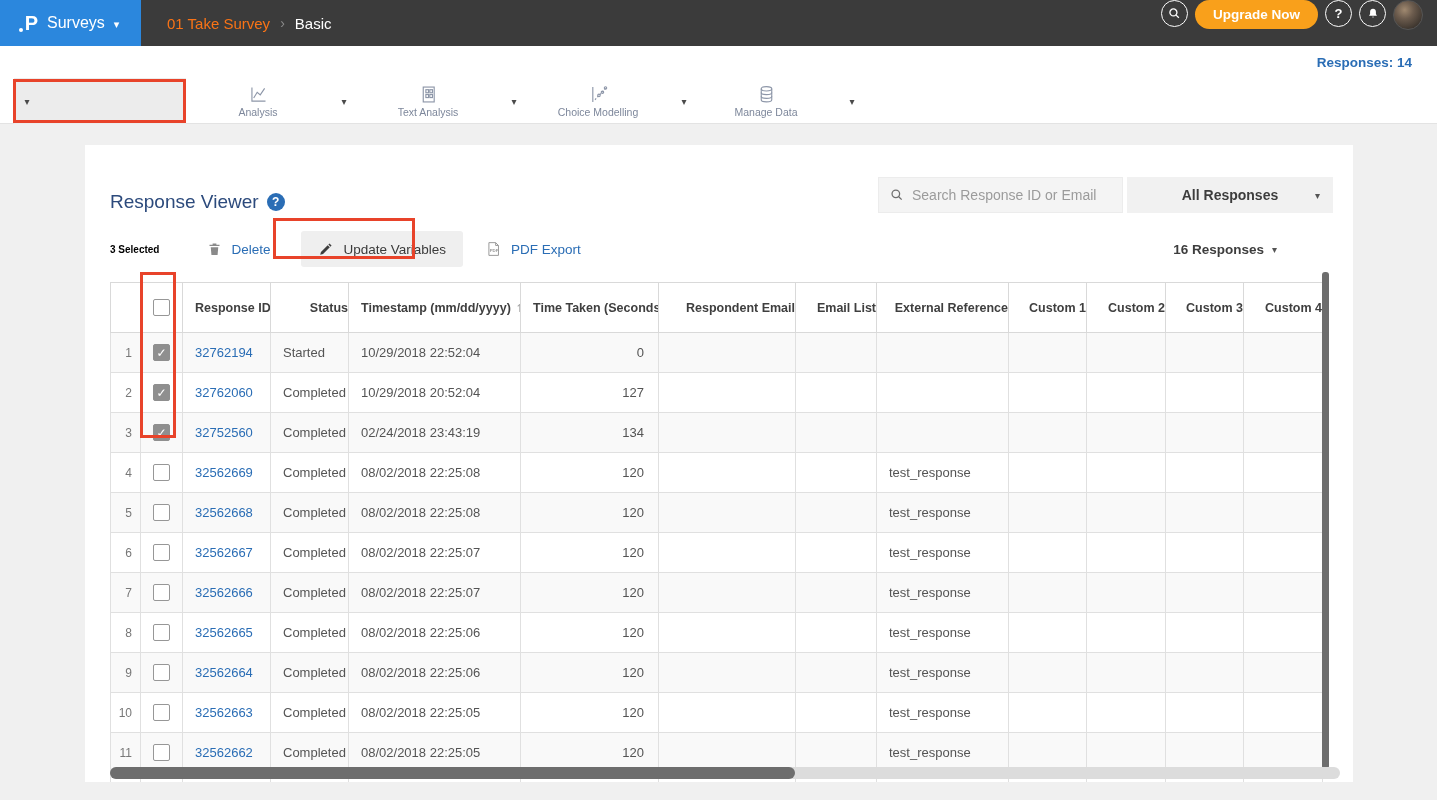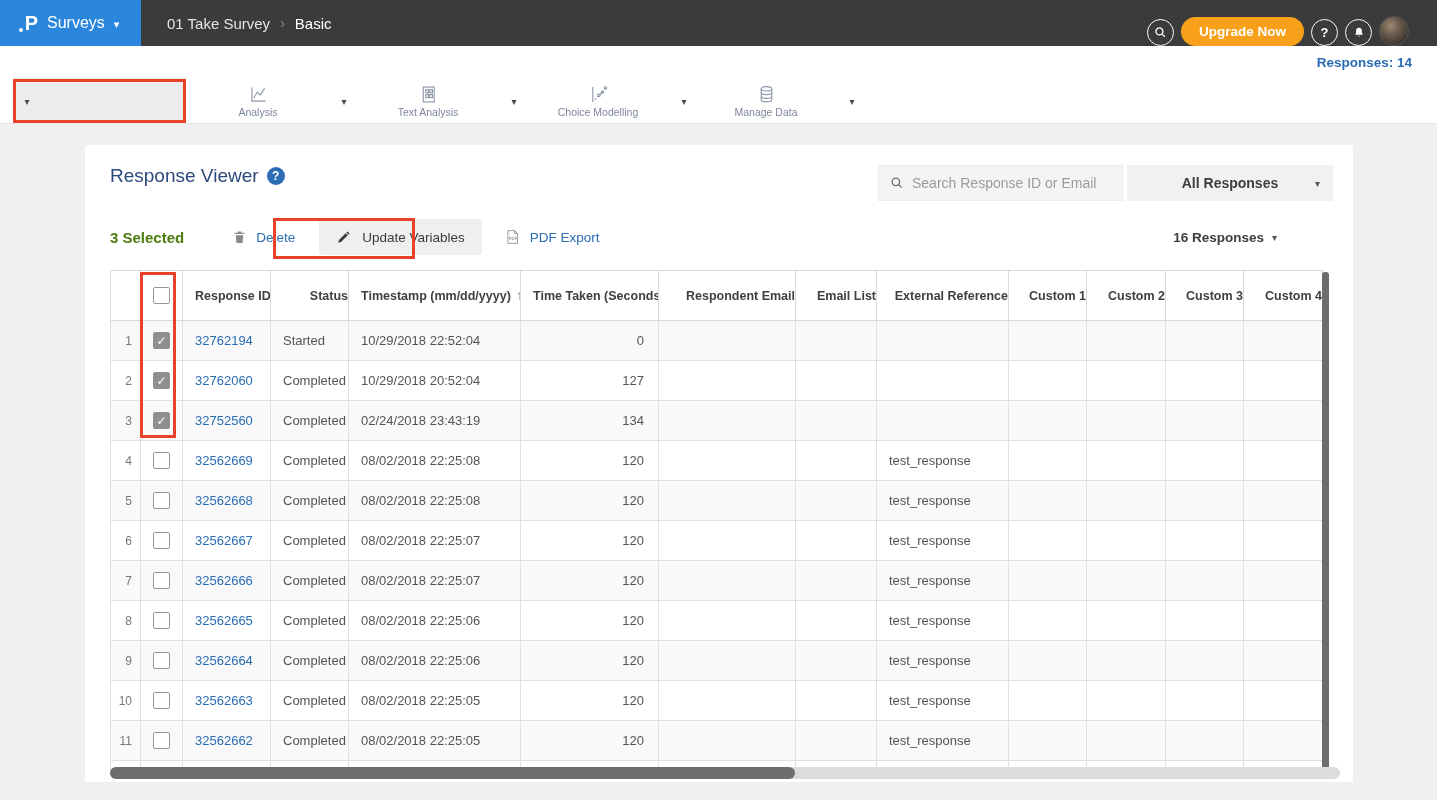--- a/index.html
+++ b/index.html
@@ -12,24 +12,24 @@
   body{font-family:"Liberation Sans",sans-serif;background:#f0f0f0;position:relative}
 
   
   .topbar{height:46px;background:var(--topbar-bg);display:flex;align-items:stretch}
   .logo-block{width:141px;background:var(--brand-blue);display:flex;align-items:center;justify-content:center;gap:9px;color:#fff;cursor:pointer}
   .logo-p{font-weight:bold;font-size:20px;position:relative;padding-left:3px}
   .logo-p::after{content:"";position:absolute;left:-3px;bottom:3px;width:4px;height:4px;background:#fff;border-radius:50%}
   .menu-label{font-size:16px}
   .tb-caret-glyph{font-size:11px;margin-top:2px}
   .breadcrumb{flex:1;display:flex;align-items:center;padding-left:26px;gap:10px;font-size:15px}
-  .bc-survey{color:#e5e5e5;cursor:pointer}
+  .bc-survey{color:#f97316;cursor:pointer}
   .bc-sep{color:#8a8a8a;font-size:14px}
   .bc-page{color:#fff}
-  .topbar-right{display:flex;align-items:flex-end;gap:7px;padding-right:28px}
+  .topbar-right{display:flex;align-items:flex-start;gap:7px;padding-right:14px}
   .circle-btn{width:27px;height:27px;border-radius:50%;border:1.6px solid #fdfdfd;display:flex;align-items:center;justify-content:center;color:#fff;font-size:13px;font-weight:bold;cursor:pointer;flex:0 0 auto}
   .circle-btn svg{width:13px;height:13px;stroke:#fff;fill:none;stroke-width:2.4}
   .upgrade-btn{height:29px;border-radius:15px;background:var(--accent-orange);color:#fff;font-weight:bold;font-size:13.5px;display:flex;align-items:center;padding:0 18px;cursor:pointer}
   .avatar{width:30px;height:30px;border-radius:50%;background:radial-gradient(circle at 38% 32%,#a08970 0%,#6b5b4d 35%,#23201d 100%);border:1px solid #555;cursor:pointer}
 
   
   .nav{height:32px;background:#fff;display:flex;align-items:center;padding:0 25px 0 17px}
   .nav-tabs{display:flex;height:100%}
   .nav-tab{margin-right:27px;font-size:13.5px;font-weight:bold;color:var(--nav-navy);display:flex;align-items:center;height:100%;border-bottom:2px solid transparent;padding:0 1px;cursor:pointer}
   .nav-tab.active{color:var(--active-tab-blue);border-bottom-color:var(--active-tab-blue)}
@@ -40,38 +40,38 @@
   .tb-item{position:absolute;top:0;height:46px;width:172px;display:flex;align-items:center;cursor:pointer}
   .tb-item.active{background:#ececec}
   .tb-main{flex:1;display:flex;flex-direction:column;align-items:center;justify-content:center;gap:1px;height:100%}
   .tb-main svg{width:21px;height:21px;stroke:#8d96a8;fill:none;stroke-width:1.3}
   .tb-label{font-size:10.5px;color:#7d879b}
   .tb-caret{width:26px;color:#4a4a4a;font-size:10px;text-align:center}
 
   
   .main{position:relative;height:676px;background:#f0f0f0}
   .card{position:absolute;left:85px;top:21px;width:1268px;height:637px;background:#fff}
-  .card-header{display:flex;align-items:flex-start;padding:20px 20px 0 25px}
+  .card-header{display:flex;align-items:flex-end;padding:32px 20px 0 25px}
   .page-title{font-size:19px;color:#2c4a7c;display:flex;align-items:center;gap:8px}
   .help-badge{width:18px;height:18px;border-radius:50%;background:var(--link-blue);color:#fff;font-size:12px;font-weight:bold;display:flex;align-items:center;justify-content:center;cursor:pointer}
   .header-right{margin-left:auto;display:flex;align-items:center;gap:4px}
   .search-box{width:245px;height:36px;background:#f4f4f4;border:1px solid #ececec;display:flex;align-items:center;padding:0 11px;gap:8px}
   .search-box svg{width:14px;height:14px;stroke:#6e6e6e;fill:none;stroke-width:2.2;flex:0 0 auto}
   .search-box input{border:none;outline:none;background:transparent;font-family:inherit;font-size:14px;color:#555;width:100%}
   .search-box input::placeholder{color:#9b9b9b}
   .filter-select{width:206px;height:36px;background:#f1f1f1;display:flex;align-items:center;justify-content:center;position:relative;font-size:14px;font-weight:bold;color:#3d3d3d;cursor:pointer}
   .filter-select .caret{position:absolute;right:13px;color:#555;font-size:10px;font-weight:normal}
 
   .action-row{display:flex;align-items:center;padding:0 20px 0 25px;margin-top:16px;height:40px}
-  .selected-count{font-size:15px;font-weight:bold;color:#4d7c0f}
+  .selected-count{font-size:10px;font-weight:bold;color:#000000}
   .action-link{display:flex;align-items:center;gap:9px;color:var(--link-blue);font-size:13.5px;cursor:pointer}
   .action-link svg{flex:0 0 auto}
   .link-delete{margin-left:48px}
   .trash-svg{width:15px;height:16px;fill:#8a8a8a}
-  .uv-btn{margin-left:24px;background:#efefef;border-radius:3px;height:36px;padding:0 17px;display:flex;align-items:center;gap:11px;color:#3a3a3a;font-size:13.5px;cursor:pointer}
+  .uv-btn{margin-left:30px;background:#efefef;border-radius:3px;height:36px;padding:0 17px;display:flex;align-items:center;gap:11px;color:#3a3a3a;font-size:13.5px;cursor:pointer}
   .pencil-svg{width:15px;height:15px;fill:#3d3d3d}
   .link-pdf{margin-left:22px}
   .pdf-svg{width:17px;height:18px;stroke:#9a9a9a;fill:none;stroke-width:1.4}
   .page-size{margin-left:auto;margin-right:56px;color:#3d3d3d;font-size:13.5px;font-weight:bold;display:flex;align-items:center;gap:8px;cursor:pointer}
   .page-size .caret{font-size:10px;color:#555;font-weight:normal}
 
   
   .table-wrap{margin:13px 0 0 25px;height:500px;overflow:hidden;position:relative}
   table{border-collapse:collapse;table-layout:fixed;width:1212px}
   th,td{border:1px solid #e0e0e0;overflow:hidden;white-space:nowrap}

